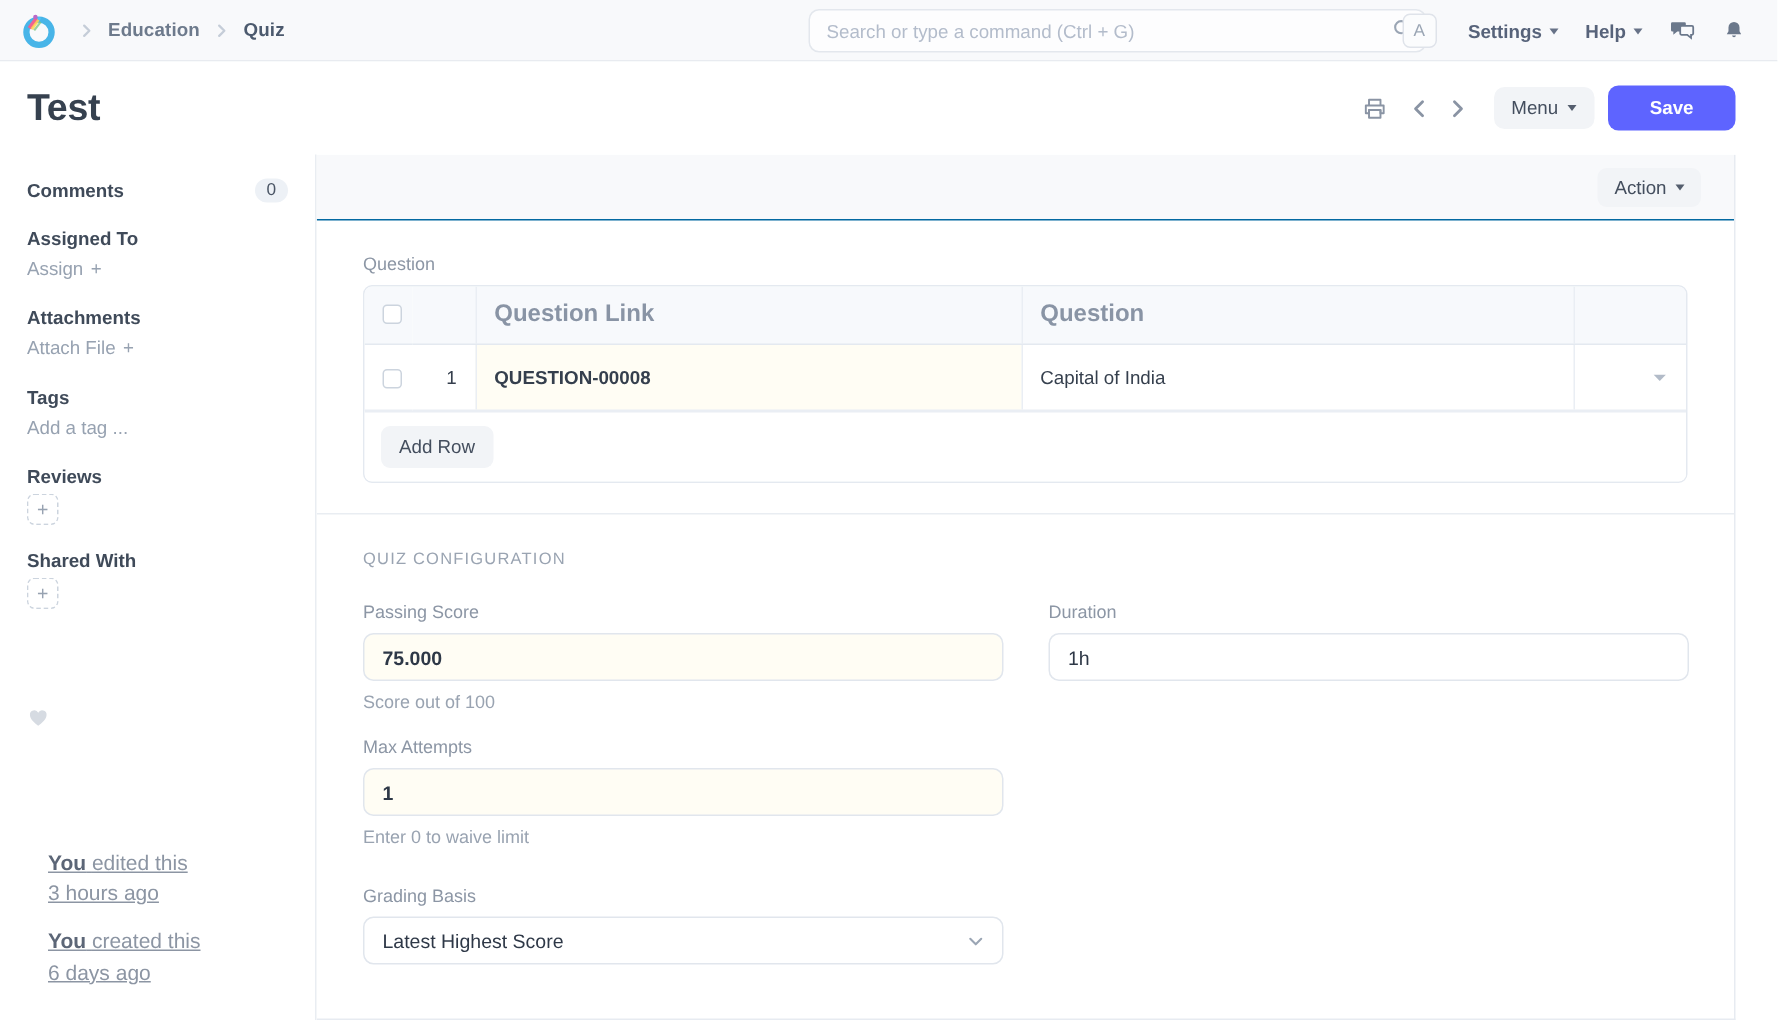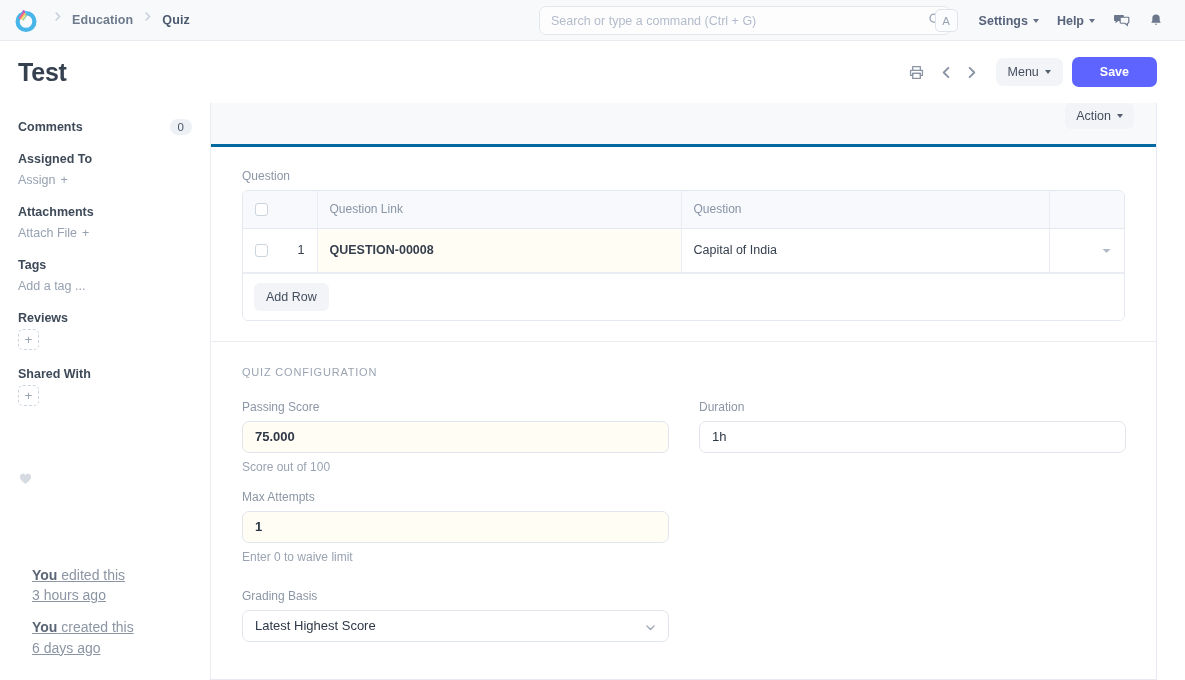--- a/index.html
+++ b/index.html
@@ -22,21 +22,21 @@
     padding: 0 14px 0 13px;
     position: relative;
   }
   .logo {
     width: 25px; height: 25px;
     position: relative;
     flex: 0 0 auto;
     margin-right: 9px;
   }
   .logo svg { display:block; }
-  .crumbs { display: flex; }
+  .crumbs { display: flex; align-items: center; }
   .crumb {
     font-size: 12.5px;
     font-weight: bold;
     color: #6d7a8c;
     letter-spacing: .1px;
     padding: 2px 4px;
     cursor: pointer;
   }
   .crumb.active { color: #4c5a6e; }
   .crumb-sep {
@@ -247,23 +247,23 @@
     margin: 0 28px 0 0;
     border: 1px solid #e7ebf1;
     border-top: none;
     border-left: none;
     background: #fff;
     height: 100%;
   }
   .toolbar {
     height: 44px;
     background: #f8f9fb;
-    border-bottom: 3px solid #0369a1;
-    display: flex;
-    align-items: flex-start;
+    border-bottom: 1px solid #0369a1;
+    display: flex;
+    align-items: center;
     justify-content: flex-end;
     padding-right: 22px;
   }
   .btn-action {
     background: #f2f4f7;
     border: none;
     border-radius: 6px;
     font-size: 12.5px;
     color: #444e5e;
     padding: 6px 11px;
@@ -289,22 +289,22 @@
     width: 883px;
   }
   table.gridtable {
     width: 100%;
     border-collapse: collapse;
     table-layout: fixed;
   }
   table.gridtable th {
     background: #f7f9fc;
     border-bottom: 1px solid #e4e9f0;
-    font-size: 12px;
-    font-weight: normal;
+    font-size: 16px;
+    font-weight: bold;
     color: #8994a5;
     text-align: left;
     padding: 10px 12px;
     height: 37px;
   }
   table.gridtable td {
     border-bottom: 1px solid #eaeef4;
     font-size: 12.5px;
     color: #353f4d;
     padding: 11px 12px;

